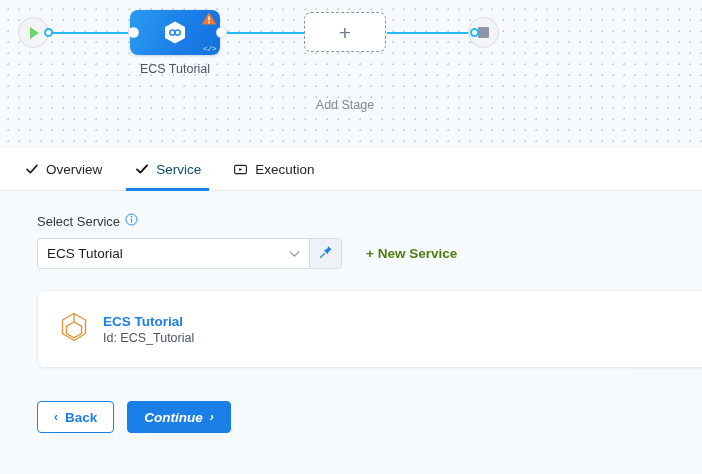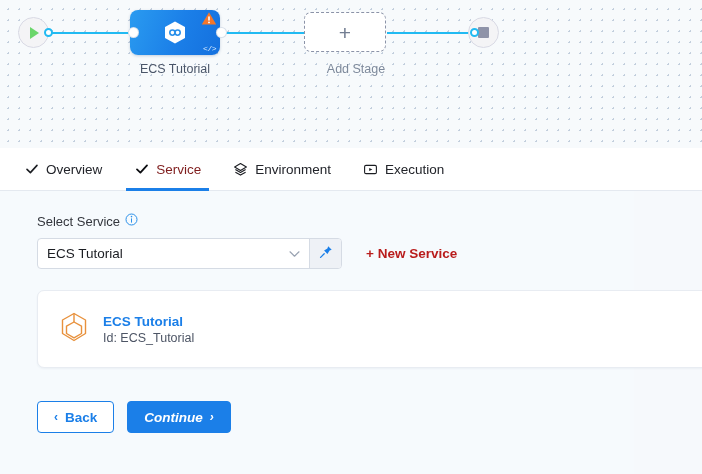--- a/index.html
+++ b/index.html
@@ -74,21 +74,21 @@
   .code-ico {
     position: absolute; right: 4px; bottom: 2px;
     font-size: 8px; color: #d9ecff; font-family: "Liberation Mono", monospace;
     letter-spacing: -.5px;
   }
   .node-label {
     position: absolute; top: 62px; width: 160px; text-align: center;
     font-size: 12.5px; color: #4a5568;
   }
   .node-label.l1 { left: 95px; }
-  .node-label.l2 { left: 276px; }
+  .node-label.l2 { left: 265px; margin-top: 36px; }
   .node-label.l2 { color: #7d899b; }
 
   .add-stage {
     position: absolute; left: 304px; top: 12px;
     width: 82px; height: 40px; border-radius: 7px;
     background: #fff; border: 1.5px dashed #8b93a8;
     display: flex; align-items: center; justify-content: center;
     color: #737e92; font-size: 21px; font-weight: 300; line-height: 1;
   }
 
@@ -98,21 +98,21 @@
     background: #fff; border-bottom: 1px solid #e4e9f0;
     display: flex; align-items: center;
   }
   .tab {
     display: flex; align-items: center; gap: 7px;
     height: 43px; padding: 0 16px;
     font-size: 13.5px; color: #22242a; cursor: pointer;
     position: relative;
   }
   .tab:first-child { margin-left: 8px; }
-  .tab.active { color: #7f1d1d; font-weight: 400; }
+  .tab.active { color: #0c4a6e; font-weight: 400; }
   .tab.active::after {
     content: ""; position: absolute; left: 8px; right: 8px; bottom: 0;
     height: 3px; background: #1b7fe8;
   }
   .tab .tico { display: inline-flex; width: 15px; height: 15px; align-items: center; justify-content: center; }
 
   
   .panel { position: relative; width: 634px; height: 283px; background: #f6fafd; padding: 22px 0 4px 37px; }
 
   .field-label { font-size: 13px; color: #33363d; display: flex; align-items: center; gap: 5px; margin-bottom: 9px; }
@@ -126,21 +126,21 @@
   .select-box {
     flex: 1; display: flex; align-items: center; justify-content: space-between;
     padding: 0 9px; font-size: 13.5px; color: #1b1d22; cursor: pointer;
   }
   .chev-dn { color: #9aa3b2; font-size: 11px; }
   .pin-btn {
     width: 32px; background: #eef1f6; border-left: 1px solid #d5dbe4;
     display: flex; align-items: center; justify-content: center; cursor: pointer;
   }
   .new-service {
-    margin-left: 24px; font-size: 13.5px; font-weight: bold; color: #b91c1c; cursor: pointer; white-space: nowrap;
+    margin-left: 24px; font-size: 13.5px; font-weight: bold; color: #4d7c0f; cursor: pointer; white-space: nowrap;
   }
 
   .service-card {
     margin-top: 21px; margin-left: 0; width: 700px; height: 78px;
     background: #fff; border: 1px solid #e8ecf2; border-radius: 7px;
     box-shadow: 0 1px 2px rgba(40,60,90,.05);
     display: flex; align-items: center; padding-left: 21px; gap: 14px;
   }
   .svc-texts { display: flex; flex-direction: column; gap: 2px; }
   .svc-name { font-size: 13.5px; font-weight: bold; color: #1b7fe8; cursor: pointer; }
@@ -217,32 +217,20 @@
 
   <div class="tab active">
     <span class="tico">
       <svg width="14" height="14" viewBox="0 0 14 14">
           <path d="M2 7.4 L5.4 10.6 L12 3.4" fill="none" stroke="#0b0c10" stroke-width="1.8" stroke-linecap="round" stroke-linejoin="round"></path>
         </svg>
     </span>
     <span>Service</span>
   </div>
 
-  <div class="tab">
-    <span class="tico">
-      <svg width="15" height="15" viewBox="0 0 15 15">
-        <g fill="none" stroke="#1b1d22" stroke-width="1.1" stroke-linejoin="round">
-          <path d="M7.5 1.6 L13.4 5 L7.5 8.4 L1.6 5 Z"></path>
-          <path d="M2.4 7.6 L7.5 10.5 L12.6 7.6"></path>
-          <path d="M2.4 10.2 L7.5 13.1 L12.6 10.2"></path>
-        </g>
-      </svg>
-    </span>
-    <span>Environment</span>
-  </div>
 
   <div class="tab">
     <span class="tico">
       <svg width="15" height="15" viewBox="0 0 15 15">
         <rect x="1.6" y="3.4" width="11.8" height="8.2" rx="1.4" fill="none" stroke="#1b1d22" stroke-width="1.1"></rect>
         <path d="M6.2 5.9 L9.4 7.5 L6.2 9.1 Z" fill="#1b1d22"></path>
       </svg>
     </span>
     <span>Execution</span>
   </div>

